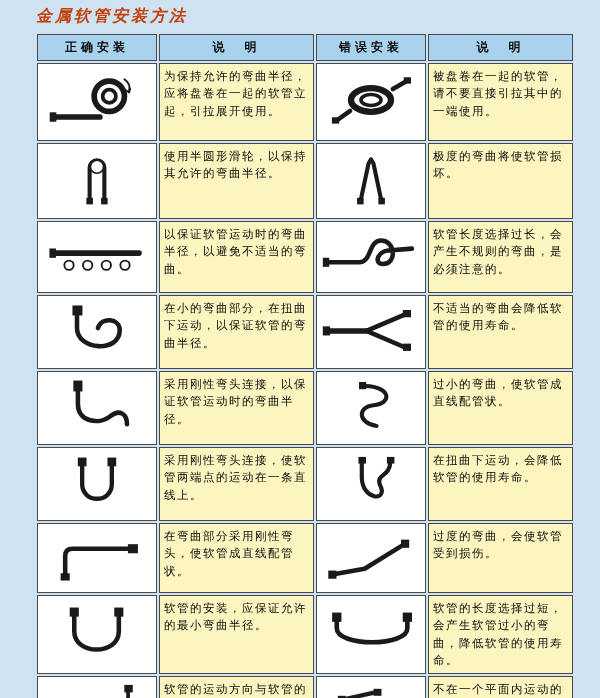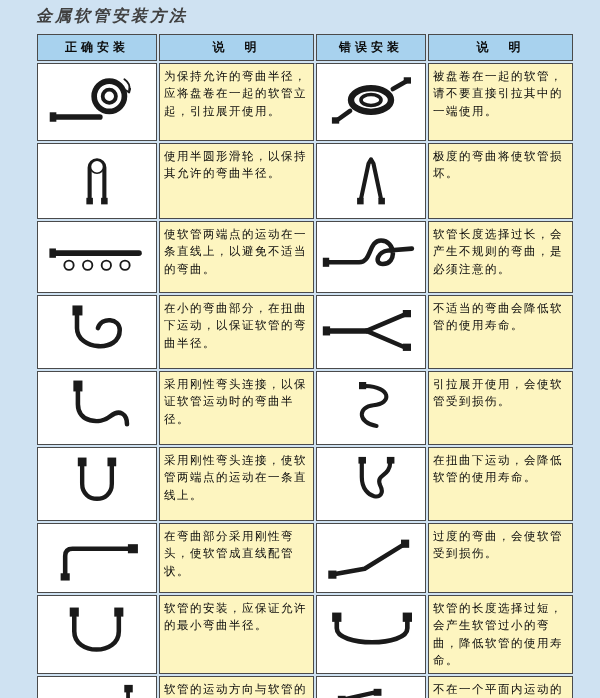--- a/index.html
+++ b/index.html
@@ -6,21 +6,21 @@
   body{
     width:600px;height:698px;
     background:#cfe2f2;
     font-family:"Liberation Sans","DejaVu Sans",sans-serif;
     color:#111;
     overflow:hidden;
   }
   .page{width:600px;height:698px;box-sizing:border-box;padding:4px 0 0 0;}
   .doc-title{
     font-size:16px;font-weight:bold;font-style:italic;
-    letter-spacing:3px;color:#404040;
+    letter-spacing:3px;color:#c2410c;
     padding:2px 0 5px 36px;
     font-family:"Liberation Serif","DejaVu Serif",serif;
   }
   table.hose-table{
     margin-left:35px;
     border-collapse:separate;
     border-spacing:2px;
     table-layout:fixed;
     width:530px;
   }
@@ -115,21 +115,21 @@
         </tr>
         <tr>
           <td class="img-cell"><span class="illus"><svg width="104" height="56" viewBox="0 0 110 60">
                 <path d="M10 28 H100" fill="none" stroke="#1a1a1a" stroke-linecap="round" stroke-linejoin="round" stroke-width="6"></path>
                 <circle cx="25" cy="41" r="5" fill="#ffffff" stroke="#1a1a1a" stroke-width="2"></circle>
                 <circle cx="45" cy="41" r="5" fill="#ffffff" stroke="#1a1a1a" stroke-width="2"></circle>
                 <circle cx="65" cy="41" r="5" fill="#ffffff" stroke="#1a1a1a" stroke-width="2"></circle>
                 <circle cx="85" cy="41" r="5" fill="#ffffff" stroke="#1a1a1a" stroke-width="2"></circle>
                 <rect x="4" y="23" width="7" height="10" fill="#1a1a1a"></rect>
               </svg></span></td>
-          <td class="desc-cell">使软管两端点的运动在一条直线上，以避免不适当的弯曲。</td>
+          <td class="desc-cell">以保证软管运动时的弯曲半径，以避免不适当的弯曲。</td>
           <td class="img-cell"><span class="illus"><svg width="100" height="58" viewBox="0 0 110 60">
                 <path d="M6 38 H42 C56 38 52 14 66 14 C82 14 84 40 68 40 C58 40 62 26 74 25 L100 23" fill="none" stroke="#1a1a1a" stroke-linecap="round" stroke-linejoin="round" stroke-width="5"></path>
                 <rect x="2" y="33" width="7" height="10" fill="#1a1a1a"></rect>
               </svg></span></td>
           <td class="desc-cell">软管长度选择过长，会产生不规则的弯曲，是必须注意的。</td>
         </tr>
         <tr>
           <td class="img-cell"><span class="illus"><svg width="100" height="60" viewBox="0 0 110 64">
                 <rect x="28" y="5" width="11" height="11" fill="#1a1a1a"></rect>
                 <path d="M33 16 V30 C33 54 80 58 80 32 C80 19 60 17 56 30" fill="none" stroke="#1a1a1a" stroke-linecap="round" stroke-linejoin="round" stroke-width="5"></path>
@@ -148,21 +148,21 @@
         <tr>
           <td class="img-cell"><span class="illus"><svg width="100" height="60" viewBox="0 0 110 64">
                 <rect x="29" y="4" width="10" height="12" fill="#1a1a1a"></rect>
                 <path d="M34 16 V30 C34 50 58 53 70 43 C80 35 88 41 88 52" fill="none" stroke="#1a1a1a" stroke-linecap="round" stroke-linejoin="round" stroke-width="5"></path>
               </svg></span></td>
           <td class="desc-cell">采用刚性弯头连接，以保证软管运动时的弯曲半径。</td>
           <td class="img-cell"><span class="illus"><svg width="88" height="60" viewBox="0 0 110 64">
                 <path d="M48 7 C80 8 82 29 58 31 C38 33 38 53 62 57" fill="none" stroke="#1a1a1a" stroke-linecap="round" stroke-linejoin="round" stroke-width="5"></path>
                 <rect x="40" y="2" width="9" height="9" fill="#1a1a1a"></rect>
               </svg></span></td>
-          <td class="desc-cell">引拉展开使用，会使软管受到损伤。</td>
+          <td class="desc-cell">过小的弯曲，使软管成直线配管状。</td>
         </tr>
         <tr>
           <td class="img-cell"><span class="illus"><svg width="96" height="60" viewBox="0 0 110 64">
                 <rect x="33" y="4" width="10" height="10" fill="#1a1a1a"></rect>
                 <rect x="67" y="4" width="10" height="10" fill="#1a1a1a"></rect>
                 <path d="M38 14 V34 C38 57 72 57 72 34 V14" fill="none" stroke="#1a1a1a" stroke-linecap="round" stroke-linejoin="round" stroke-width="5"></path>
               </svg></span></td>
           <td class="desc-cell">采用刚性弯头连接，使软管两端点的运动在一条直线上。</td>
           <td class="img-cell"><span class="illus"><svg width="92" height="60" viewBox="0 0 110 64">
                 <path d="M44 6 V26 C44 54 76 56 66 36 C60 22 78 26 78 8" fill="none" stroke="#1a1a1a" stroke-linecap="round" stroke-linejoin="round" stroke-width="5"></path>

